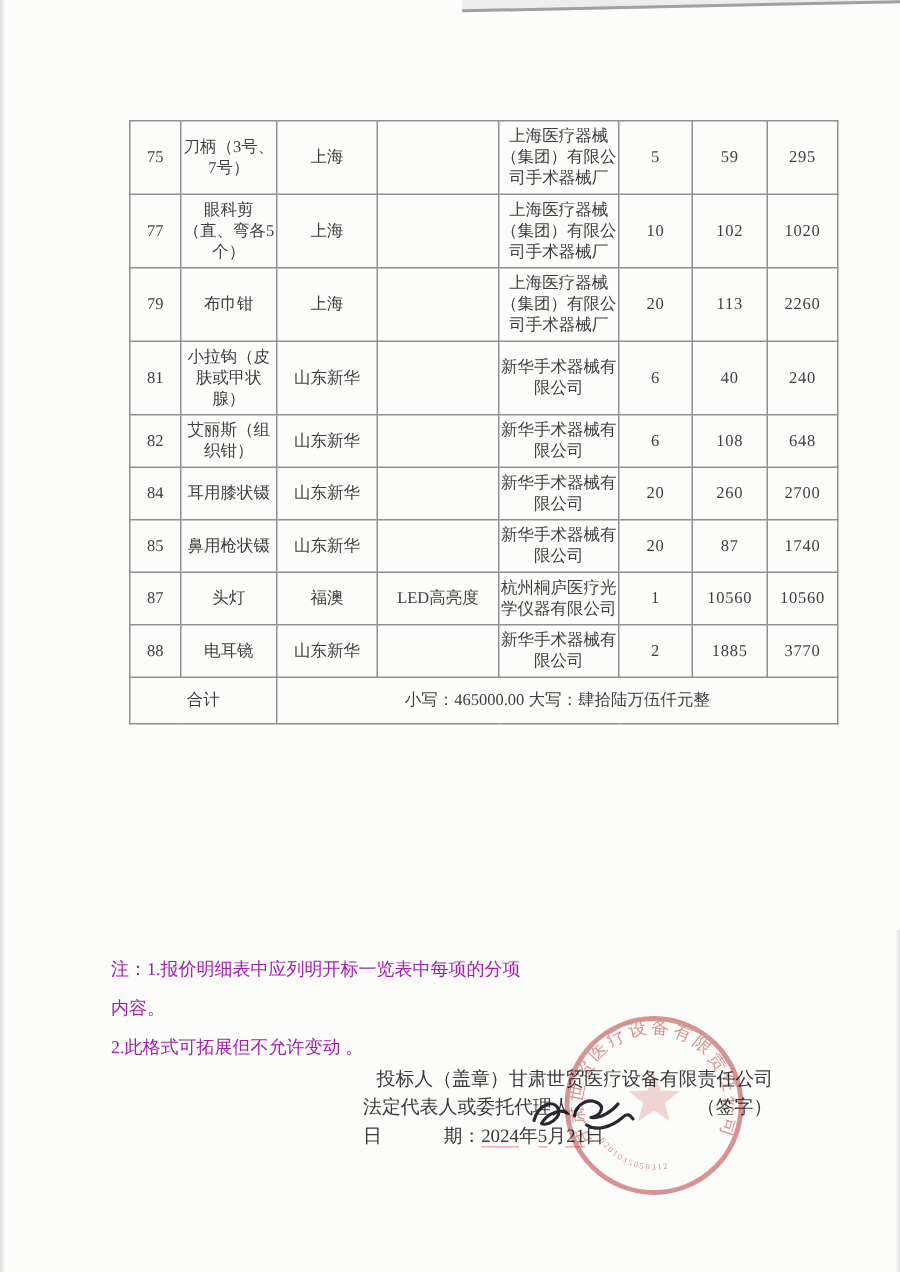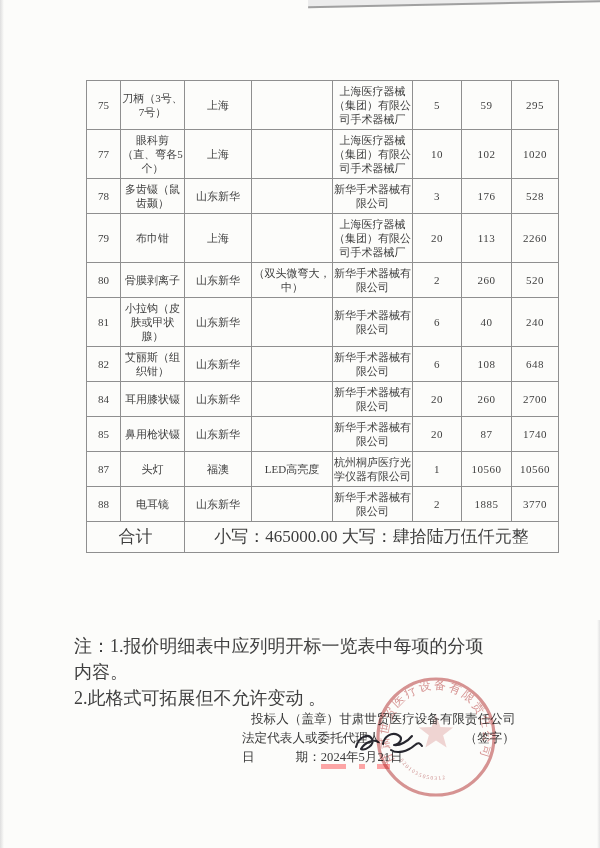--- a/index.html
+++ b/index.html
@@ -11,33 +11,33 @@
   .scan-left{position:absolute;left:0;top:0;width:4px;height:100%;
         background:linear-gradient(to right,#dedede,rgba(255,255,255,0));}
   .scan-right{position:absolute;right:0;top:620px;width:3px;height:228px;
         background:linear-gradient(to left,#e3e3e3,rgba(255,255,255,0));}
 
   table.price{position:absolute;left:86px;top:80px;width:472px;
         border-collapse:collapse;table-layout:fixed;font-size:11px;}
   table.price td{border:1px solid #8f8f8f;text-align:center;vertical-align:middle;
         padding:3px 1px;line-height:14px;word-break:break-all;color:#3e3e3e;}
   td.col-qty,td.col-unit_price,td.col-total{letter-spacing:.5px;}
-  tr.sum-row td{height:24px;font-size:17px;}
+  tr.sum-row td{height:24px;font-size:11px;}
   td.sum-val{text-align:left;padding-left:7px;}
   .sum-upper{}
 
   .notes{position:absolute;left:74px;top:638px;width:420px;
-        font-size:18px;line-height:17px;color:#404040;}
+        font-size:12px;line-height:17px;color:#a21caf;}
   .notes p{margin:0 0 9px 0;}
 
   .sig{position:absolute;left:242px;top:710px;font-size:12.6px;line-height:19px;color:#3a3a3a;}
   .sig .l1{padding-left:9px;}
   .spacer-ri{display:inline-block;width:41px;}
   .sig-gap{display:inline-block;width:84px;}
-  .u{border-bottom:5px solid #fca5a5;}
+  .u{border-bottom:1px solid #fca5a5;}
 
   .handsig{position:absolute;left:349px;top:728px;}
   .stamp{position:absolute;left:356px;top:657px;mix-blend-mode:multiply;opacity:.6;}
   .stamp text{font-family:"Liberation Serif","DejaVu Serif",serif;}
 </style>
 </head>
 <body>
 
 <div class="page">
   <div class="scan-top"></div>
@@ -70,48 +70,28 @@
           <td class="col-no">77</td>
           <td class="col-name">眼科剪（直、弯各5个）</td>
           <td class="col-origin">上海</td>
           <td class="col-spec"></td>
           <td class="col-manufacturer">上海医疗器械（集团）有限公司手术器械厂</td>
           <td class="col-qty">10</td>
           <td class="col-unit_price">102</td>
           <td class="col-total">1020</td>
         </tr>
         <tr>
-          <td class="col-no">78</td>
-          <td class="col-name">多齿镊（鼠齿颞）</td>
-          <td class="col-origin">山东新华</td>
-          <td class="col-spec"></td>
-          <td class="col-manufacturer">新华手术器械有限公司</td>
-          <td class="col-qty">3</td>
-          <td class="col-unit_price">176</td>
-          <td class="col-total">528</td>
-        </tr>
-        <tr>
           <td class="col-no">79</td>
           <td class="col-name">布巾钳</td>
           <td class="col-origin">上海</td>
           <td class="col-spec"></td>
           <td class="col-manufacturer">上海医疗器械（集团）有限公司手术器械厂</td>
           <td class="col-qty">20</td>
           <td class="col-unit_price">113</td>
           <td class="col-total">2260</td>
-        </tr>
-        <tr>
-          <td class="col-no">80</td>
-          <td class="col-name">骨膜剥离子</td>
-          <td class="col-origin">山东新华</td>
-          <td class="col-spec">（双头微弯大，中）</td>
-          <td class="col-manufacturer">新华手术器械有限公司</td>
-          <td class="col-qty">2</td>
-          <td class="col-unit_price">260</td>
-          <td class="col-total">520</td>
         </tr>
         <tr>
           <td class="col-no">81</td>
           <td class="col-name">小拉钩（皮肤或甲状腺）</td>
           <td class="col-origin">山东新华</td>
           <td class="col-spec"></td>
           <td class="col-manufacturer">新华手术器械有限公司</td>
           <td class="col-qty">6</td>
           <td class="col-unit_price">40</td>
           <td class="col-total">240</td>

